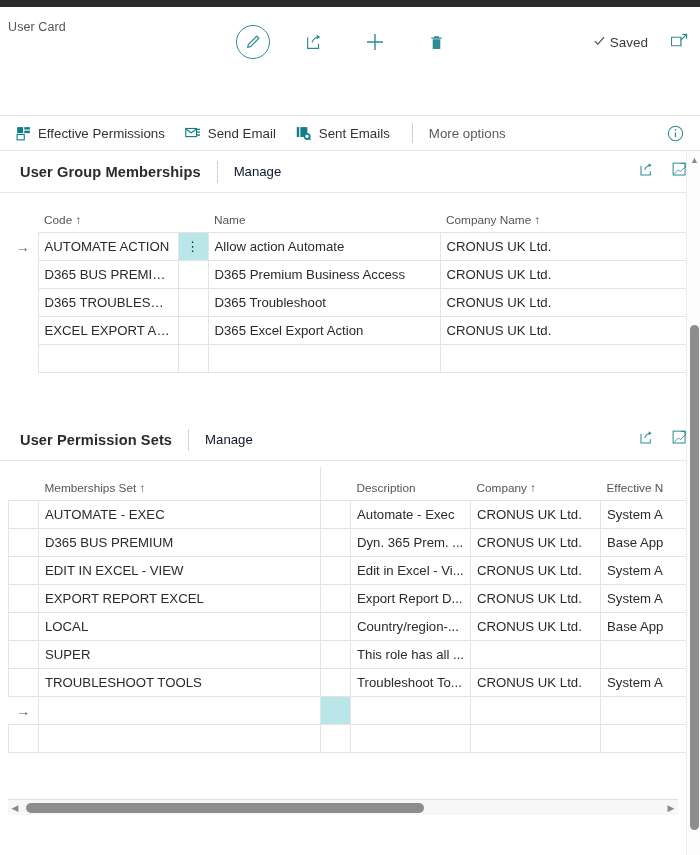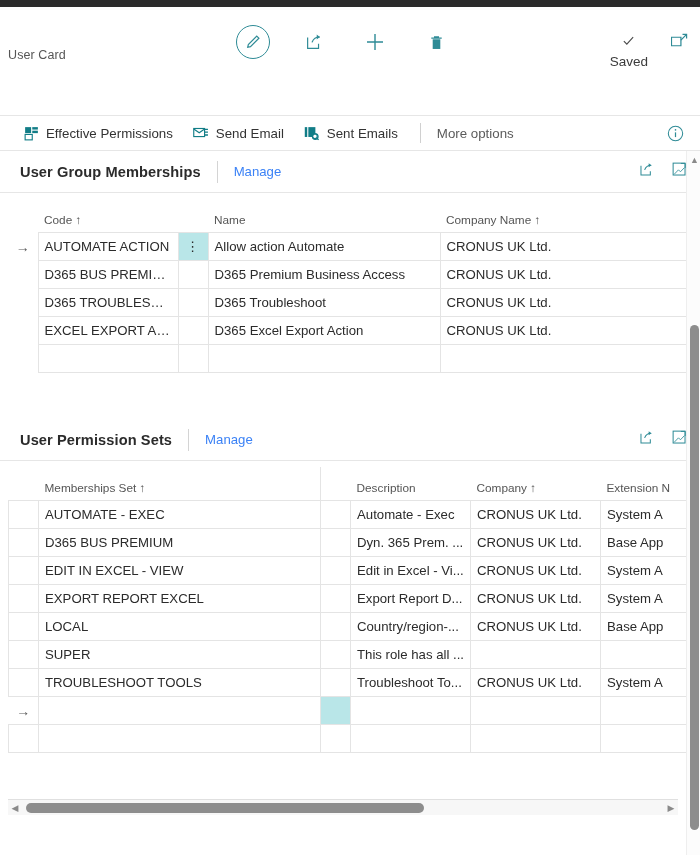--- a/index.html
+++ b/index.html
@@ -13,61 +13,61 @@
 
   .app { position: relative; width: 700px; height: 855px; background:#fff; }
 
   
   .top-strip { height: 7px; background: #2b2b2b; width: 100%; }
 
   
   .header { position: relative; height: 108px; background:#fff; }
 
   .breadcrumb {
-    position: absolute; left: 8px; top: 41px;
+    position: absolute; left: 8px; top: 13px;
     font-size: 12.5px; color: #555; letter-spacing: .1px;
   }
 
   .hdr-tools {
     position: absolute; left: 236px; top: 18px;
     display: flex; align-items: center; gap: 27px;
   }
   .tool-btn {
     width: 34px; height: 34px;
     display: flex; align-items: center; justify-content: center;
     color: #2E8B96; cursor: pointer;
   }
   .tool-btn.circled { border: 1px solid #2E8B96; border-radius: 50%; }
   .tool-btn svg { display:block; }
 
   .saved-wrap {
     position: absolute; right: 52px; top: 27px;
     display: flex; align-items: center; gap: 4px;
-    font-size: 13.5px; color: #3b3b3b; flex-direction: column;
+    font-size: 13.5px; color: #3b3b3b;
   }
   .saved-check { color:#4a4a4a; }
   .popout {
     position: absolute; right: 12px; top: 26px;
     color:#2E8B96; cursor:pointer;
   }
 
   .page-title {
     position: absolute; left: 8px; top: 57px;
     font-size: 26px; font-weight: 300; color: #3b3b3b;
     letter-spacing: .1px; line-height: 1;
   }
 
   
   .actionbar {
     position: relative;
     height: 36px;
     border-top: 1px solid #e6e6e6;
     border-bottom: 1px solid #e6e6e6;
     display: flex; align-items: center;
-    padding-left: 24px;
+    padding-left: 16px;
     background:#fff;
   }
   .action {
     display:flex; align-items:center; gap:7px;
     font-size: 13.3px; color:#333; cursor:pointer;
     margin-right: 20px; white-space: nowrap;
   }
   .action .ico { color:#127D87; display:flex; align-items:center; }
   .ab-sep { width:1px; height:20px; background:#d0d0d0; margin: 0 16px 0 2px; }
   .more-options { font-size:13.3px; color:#5b5b5b; cursor:pointer; }
@@ -78,21 +78,21 @@
 
   
   .section-head {
     position:relative; height:42px;
     display:flex; align-items:center;
     padding-left:20px;
     border-bottom:1px solid #e6e6e6;
   }
   .section-title { font-size:14.6px; font-weight:bold; color:#2b2b2b; letter-spacing:.1px; }
   .sec-sep { width:1px; height:22px; background:#d4d4d4; margin:0 16px; }
-  .manage-link { font-size:13.2px; color:#3b82f6; cursor:pointer; }
+  .manage-link { font-size:13.2px; color:#0f172a; cursor:pointer; }
   .sec-icons { position:absolute; right:12px; top:10px; display:flex; gap:16px; color:#2E8B96; }
   .sec-icons span { cursor:pointer; display:flex; }
 
   
   .grid { width:100%; border-collapse:collapse; table-layout:fixed; }
   .grid th {
     font-weight:normal; font-size:11.8px; color:#555;
     text-align:left; padding: 14px 6px 5px 6px;
     vertical-align:bottom; background:#fff; border:0;
   }
@@ -363,21 +363,21 @@
             <col style="width:130px">
             <col style="width:">
         </colgroup>
         <thead>
           <tr>
             <th class="plain"></th>
             <th>Memberships Set ↑</th>
             <th class="vsep"></th>
             <th>Description</th>
             <th>Company ↑</th>
-            <th>Extension N</th>
+            <th>Effective N</th>
           </tr>
         </thead>
         <tbody>
           <tr>
             <td class="rowind"></td>
             <td>AUTOMATE - EXEC</td>
             <td></td>
             <td>Automate - Exec</td>
             <td>CRONUS UK Ltd.</td>
             <td>System A</td>

